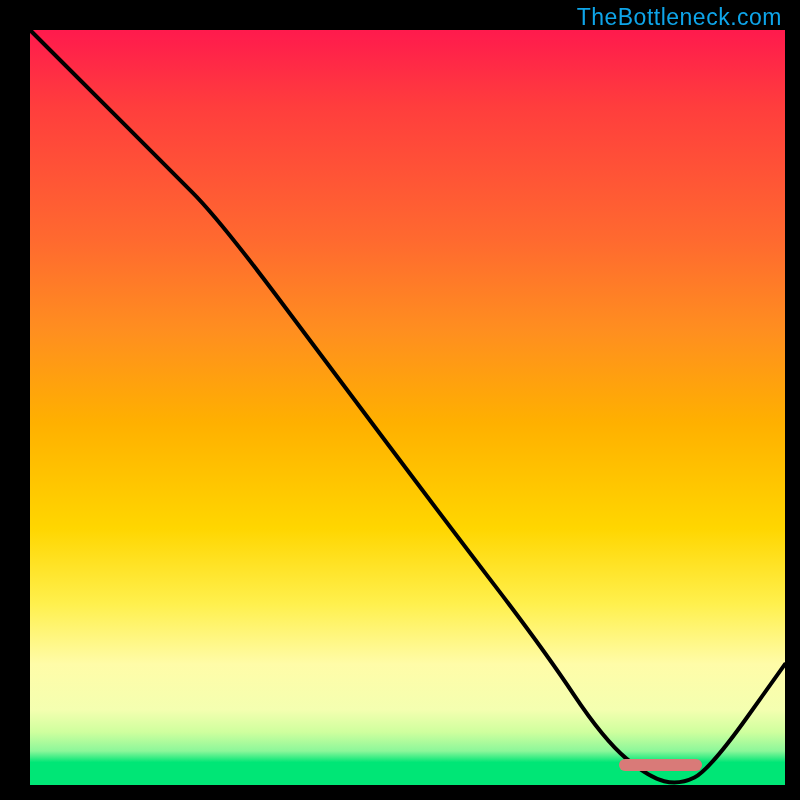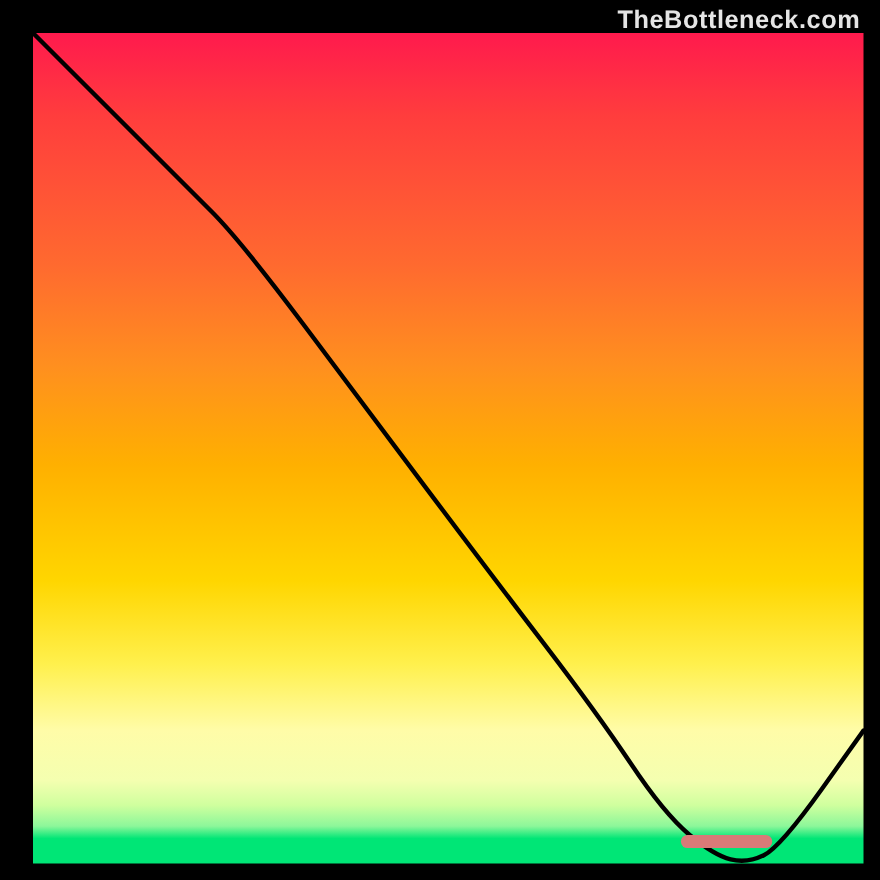--- a/index.html
+++ b/index.html
@@ -39,22 +39,22 @@
       #8cf79a 95.5%,
       #00e676 97%,
       #00e676 100%
     );
   }
   .watermark {
     position: absolute;
     top: 4px;
     right: 18px;
     font-size: 23px;
-    font-weight: 700;
-    color: #e5e5e5;
+    font-weight: 400;
+    color: #0ea5e9;
     letter-spacing: 0.5px;
     user-select: none;
   }
   svg.curve {
     position: absolute;
     left: 0;
     top: 0;
     width: 755px;
     height: 755px;
     overflow: visible;

